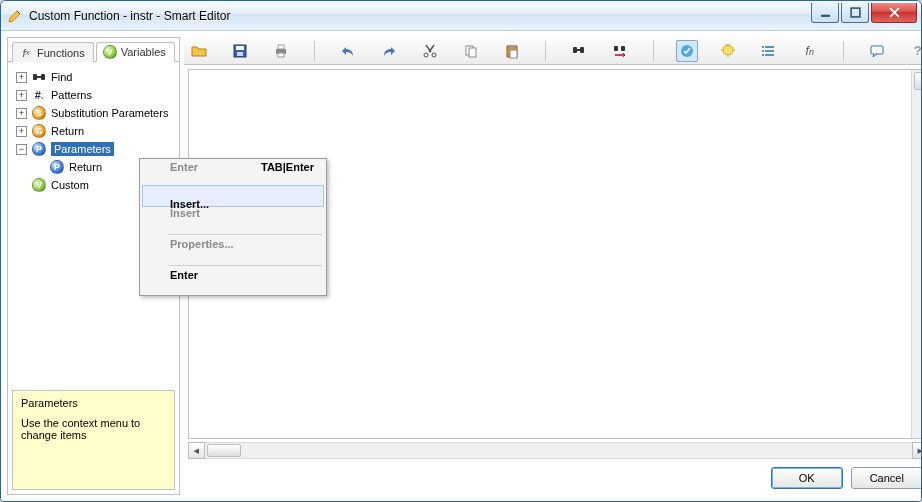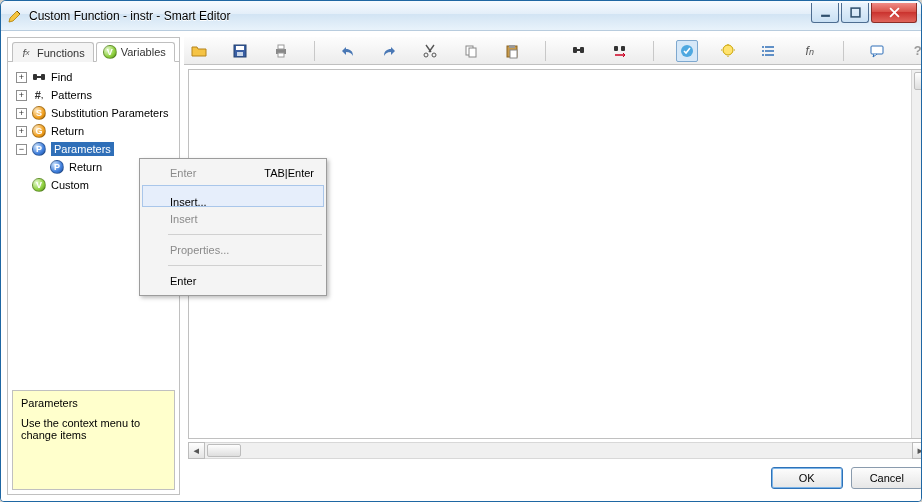--- a/index.html
+++ b/index.html
@@ -91,22 +91,22 @@
   }
   .btn.default { border-color:#2e72b8; box-shadow:0 0 0 1px #7bb4e8 inset; }
   
   .ctxmenu {
     position:absolute; left:138px; top:157px; width:188px;
     background:#f4f4f4; border:1px solid #9c9c9c;
     box-shadow:2px 2px 4px rgba(0,0,0,0.25);
     padding:2px;
   }
   .ctxmenu .mitem {
-    height:24px; display:flex; align-items:center; padding:0 10px 0 28px;
-    color:#000; position:relative;
+    height:24px; display:flex; padding:0 10px 0 28px;
+    color:#000; position:relative;font-weight:bold;
   }
   .ctxmenu .mitem .shortcut { margin-left:auto; color:#000; }
   .ctxmenu .mitem.disabled { color:#8a8a8a; }
   .ctxmenu .mitem.hover { background:#e6eefb; border:1px solid #a9c6ea; padding:12px 9px 0 27px; height:22px; }
   .ctxmenu .msep { height:1px; background:#d0d0d0; margin:3px 2px 3px 26px; }
   
   .circ { width:14px; height:14px; border-radius:50%; display:inline-flex; align-items:center; justify-content:center; font-weight:bold; font-size:9px; color:#fff; border:1px solid rgba(0,0,0,0.25); }
   .c-orange{ background:radial-gradient(circle at 30% 30%, #ffe8bf, #f0a020 60%, #b36b00); }
   .c-blue  { background:radial-gradient(circle at 30% 30%, #cfe6ff, #3f7edb 60%, #1d4f9c); }
   .c-lime  { background:radial-gradient(circle at 30% 30%, #e6fbcf, #8ecf3e 60%, #4f8a13); }

